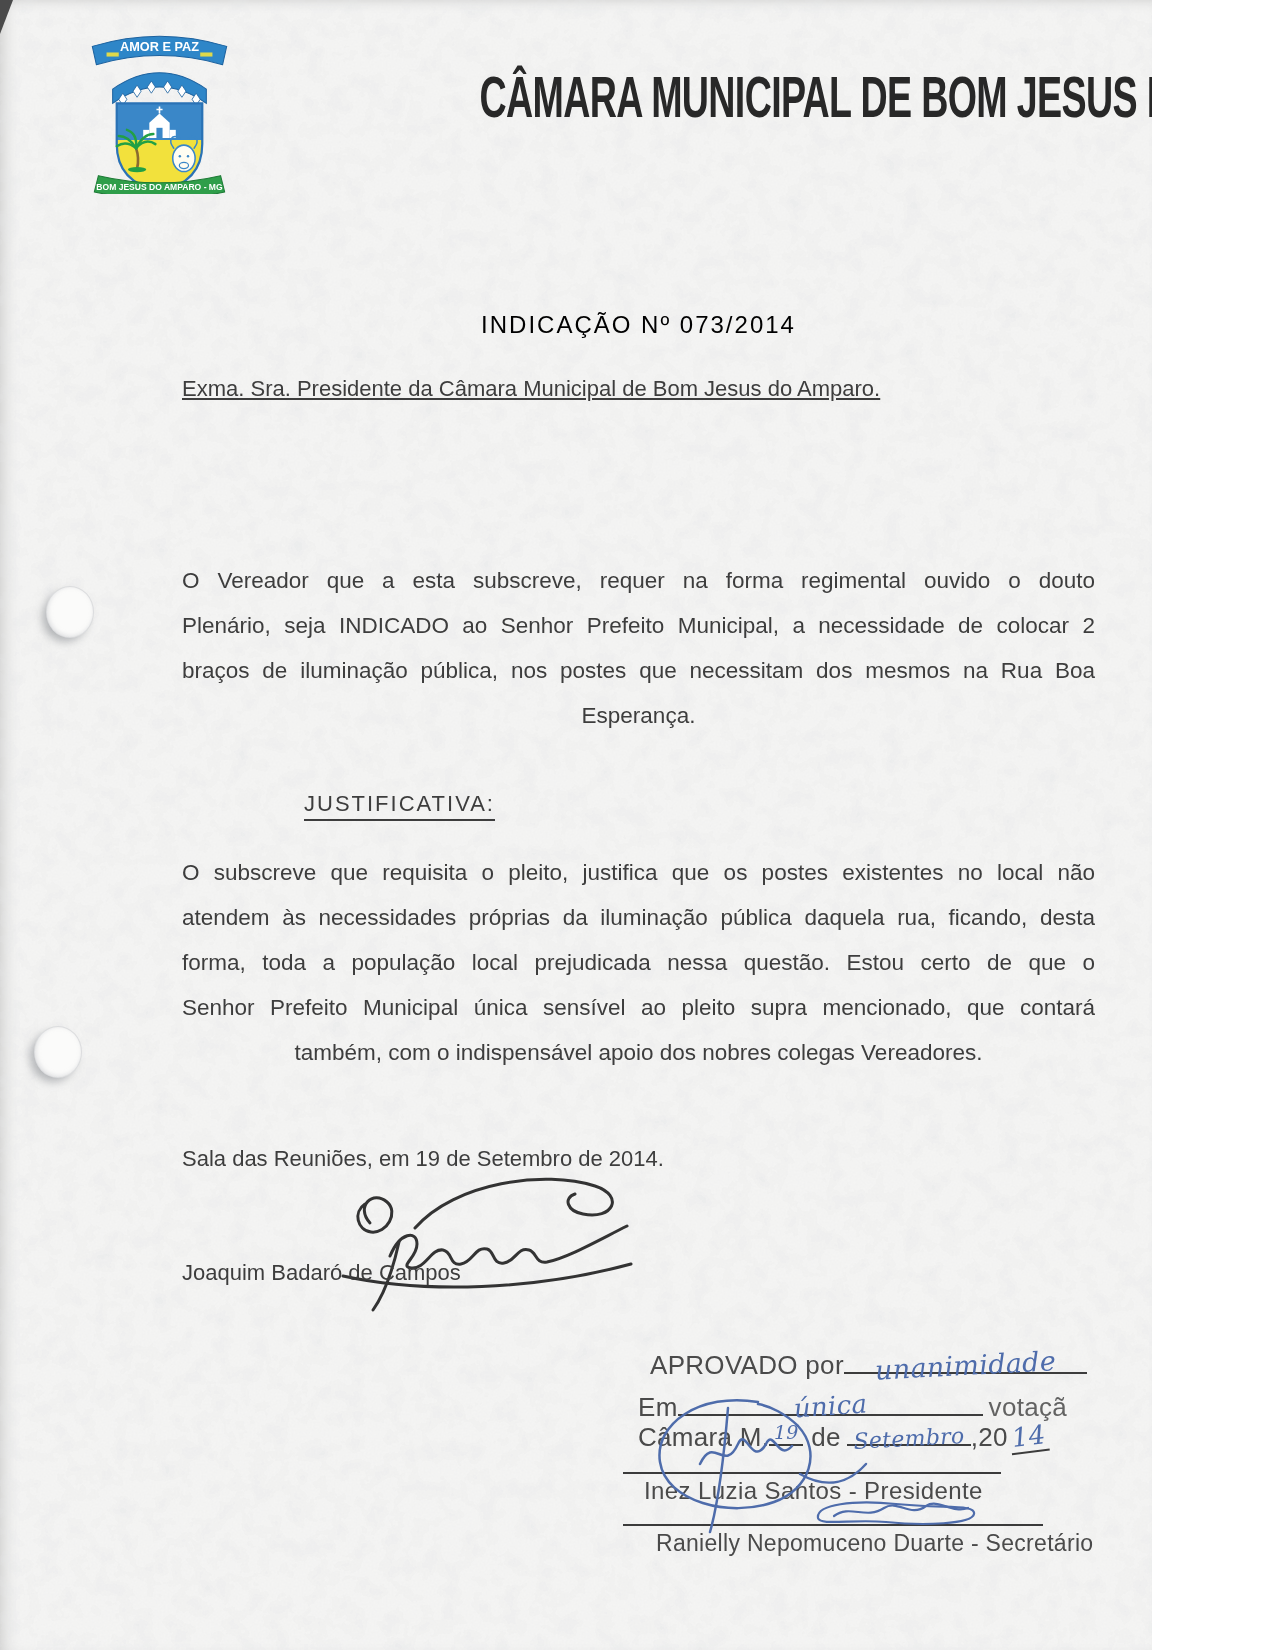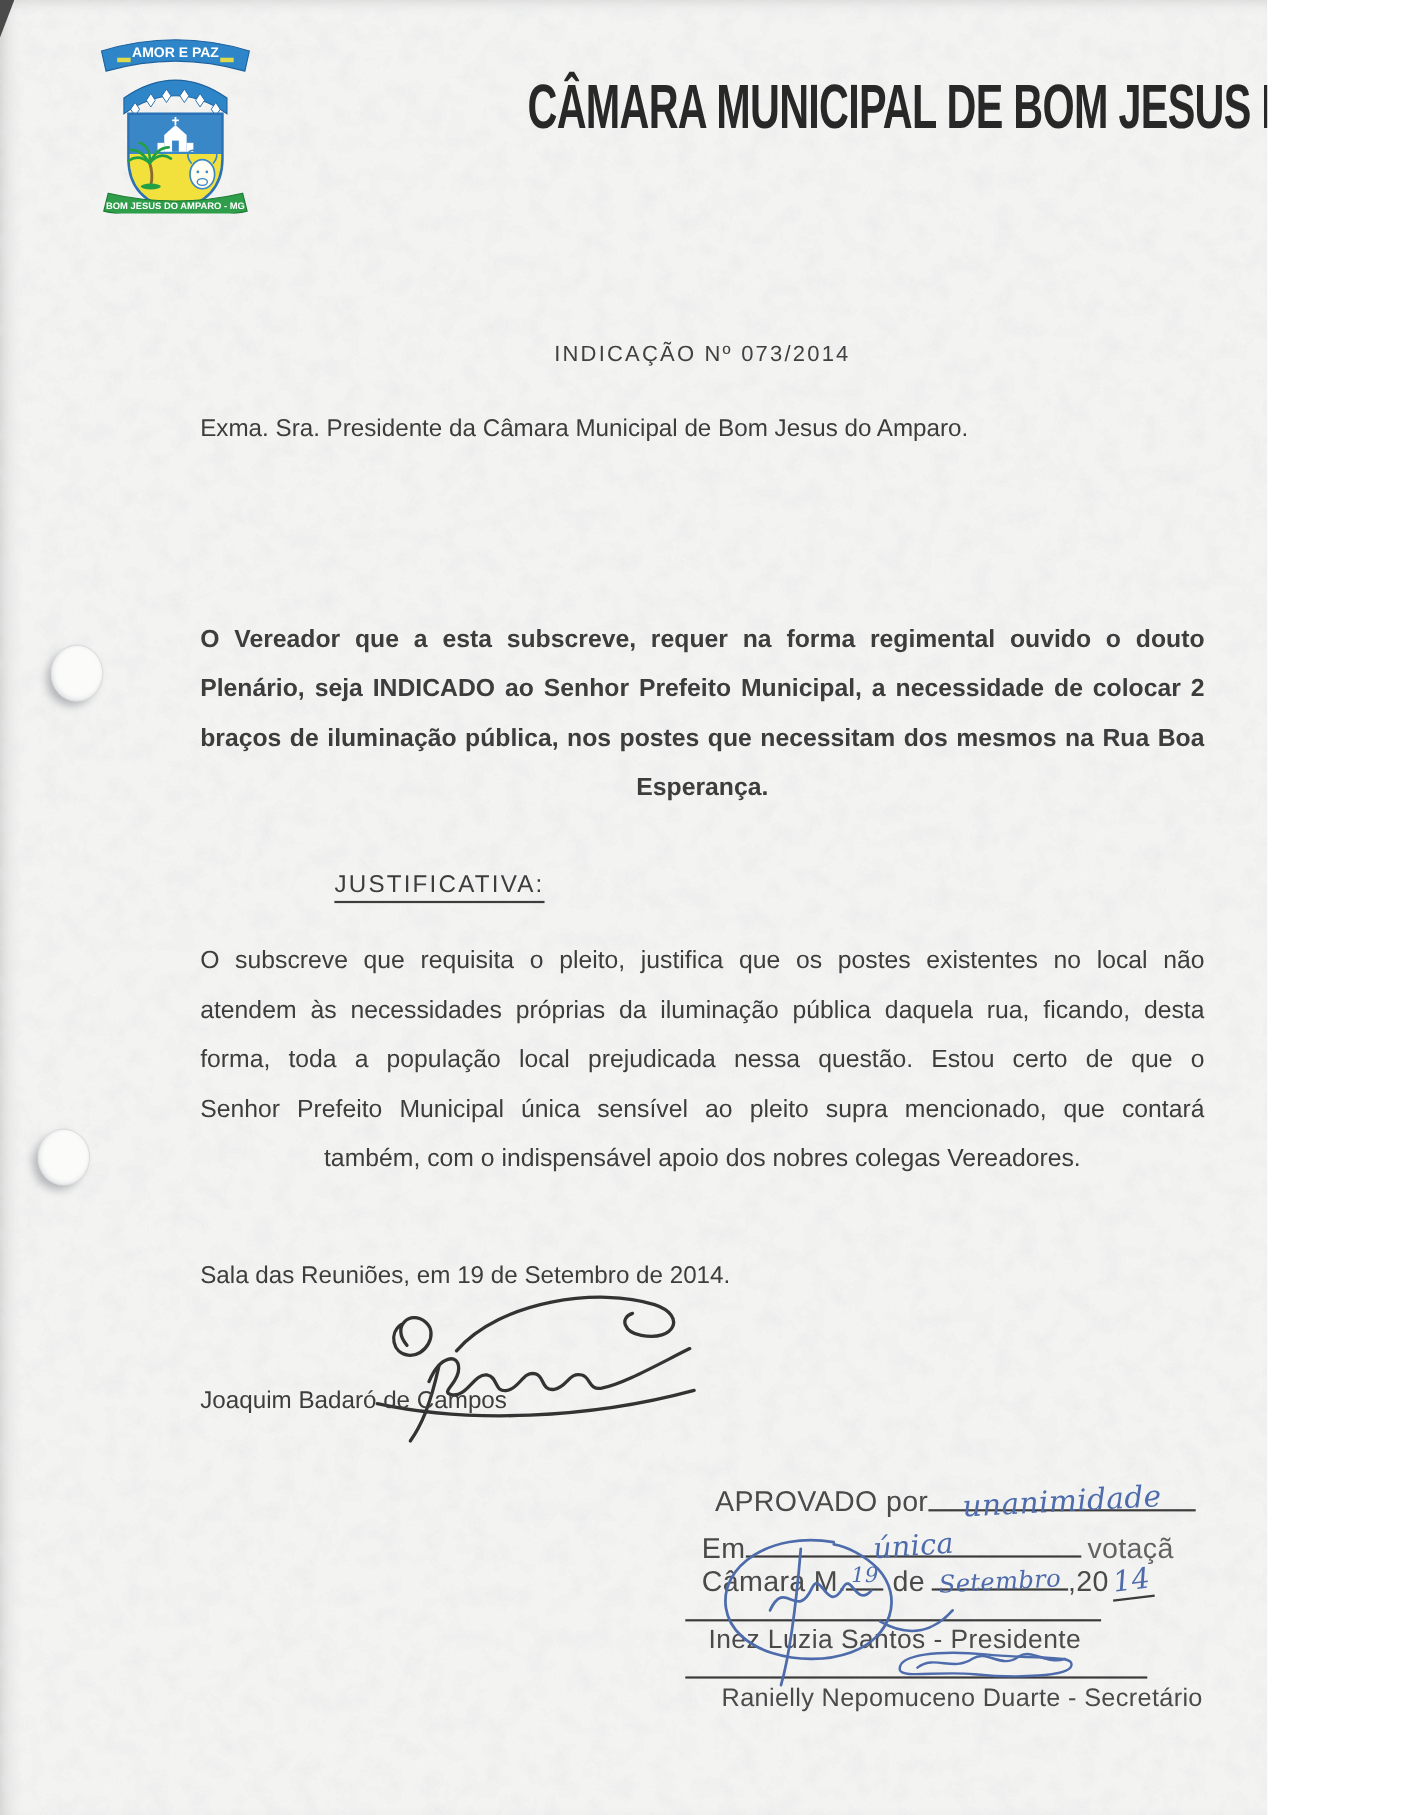--- a/index.html
+++ b/index.html
@@ -19,29 +19,29 @@
   .hole1{left:46px;top:586px;width:46px;height:50px;}
   .hole2{left:34px;top:1026px;width:46px;height:50px;}
 
   .logo{position:absolute;left:86px;top:26px;}
 
   .org-title{position:absolute;left:250px;top:64px;width:860px;text-align:center;
     font-size:57px;font-weight:700;color:#282828;white-space:nowrap;}
   .org-title .squeeze{display:inline-block;transform:scaleX(.66);transform-origin:center;letter-spacing:-1px;}
 
   .doc-title{position:absolute;left:182px;top:311px;width:913px;text-align:center;
-    font-size:20px;letter-spacing:2px;color:#404040;}
-
-  .salutation{position:absolute;left:182px;top:376px;font-size:22px;color:#3d3d3d;}
+    font-size:24px;letter-spacing:2px;color:#000000;}
+
+  .salutation{position:absolute;left:182px;top:376px;font-size:22px;color:#3d3d3d;text-decoration:underline;}
 
   .para{position:absolute;left:182px;width:913px;font-size:22.5px;color:#3d3d3d;}
   .para .line{height:45px;line-height:45px;overflow:hidden;text-align:justify;}
   .para .line.jline::after{content:"";display:inline-block;width:100%;height:0;}
   .para .line.last{text-align:center;}
-  .p1{top:558px;font-weight:bold;}
+  .p1{top:558px;}
   .p2{top:850px;}
 
   .just-heading{position:absolute;left:304px;top:791px;font-size:22px;letter-spacing:2px;
     border-bottom:2.5px solid #3d3d3d;padding-bottom:2px;color:#3d3d3d;}
 
   .date-line{position:absolute;left:182px;top:1146px;font-size:22px;}
 
   .sig-joaquim{position:absolute;left:295px;top:1168px;}
   .author-name{position:absolute;left:182px;top:1260px;font-size:22px;}
 

